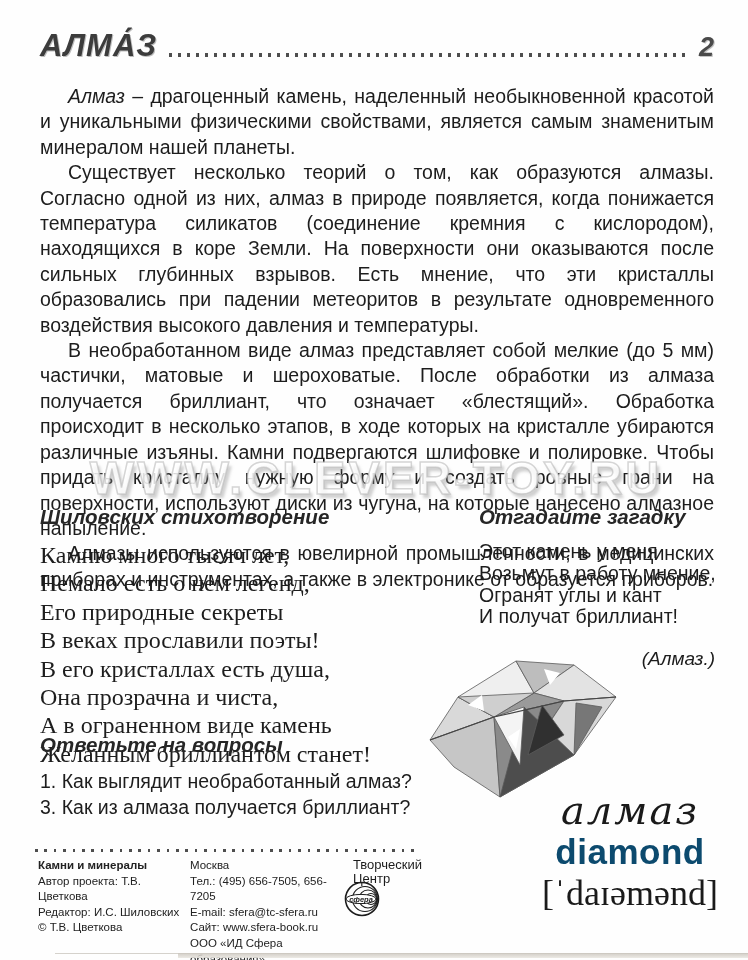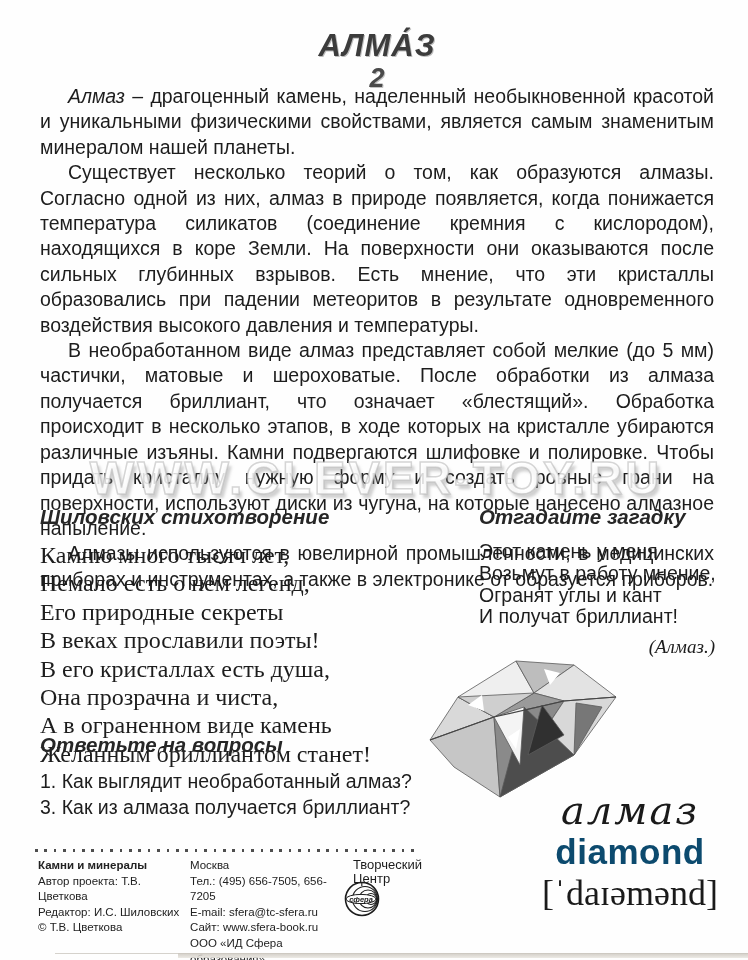--- a/index.html
+++ b/index.html
@@ -7,21 +7,21 @@
     width:748px;height:960px;position:relative;overflow:hidden;
     background:#fefefe;
     font-family:"Liberation Sans", sans-serif;
     color:#1d1d1d;
   }
   .page{position:absolute;inset:0;}
 
   
   .header{
     position:absolute;left:40px;right:34px;top:30px;
-    display:flex;align-items:center;flex-direction:column;
+    display:flex;align-items:flex-end;
   }
   .title{
     font-size:31px;font-weight:bold;font-style:italic;
     color:#3c3c3c;letter-spacing:1px;line-height:1;
     text-shadow:1px 1px 0 #bdbdbd;
     white-space:nowrap;
   }
   .leader{
     flex:1;height:4px;margin:0 10px 4px 12px;
     background:repeating-linear-gradient(to right,#4e4e4e 0 3px,transparent 3px 9px);
@@ -54,21 +54,21 @@
   .sec-heading{
     font-size:20.5px;font-weight:bold;font-style:italic;
     color:#262626;margin:0 0 12px 0;
   }
   .col-left{position:absolute;left:40px;top:505px;width:410px;}
   .poem-line{font-size:24px;line-height:28.4px;font-family:Liberation Serif, serif;}
   .col-right{position:absolute;left:479px;top:505px;width:240px;}
   .riddle-line{font-size:19.5px;line-height:21.8px;}
   .riddle-answer{
     font-size:19px;font-style:italic;text-align:right;
-    margin-top:8px;padding-right:4px;font-family:Liberation Serif, serif;
+    margin-top:20px;padding-right:4px;
   }
 
   
   .questions{position:absolute;left:40px;top:733px;width:440px;}
   .question-line{font-size:19.5px;line-height:25.6px;}
 
   
   .diamond-pic{position:absolute;left:424px;top:645px;width:200px;height:160px;}
 
   

